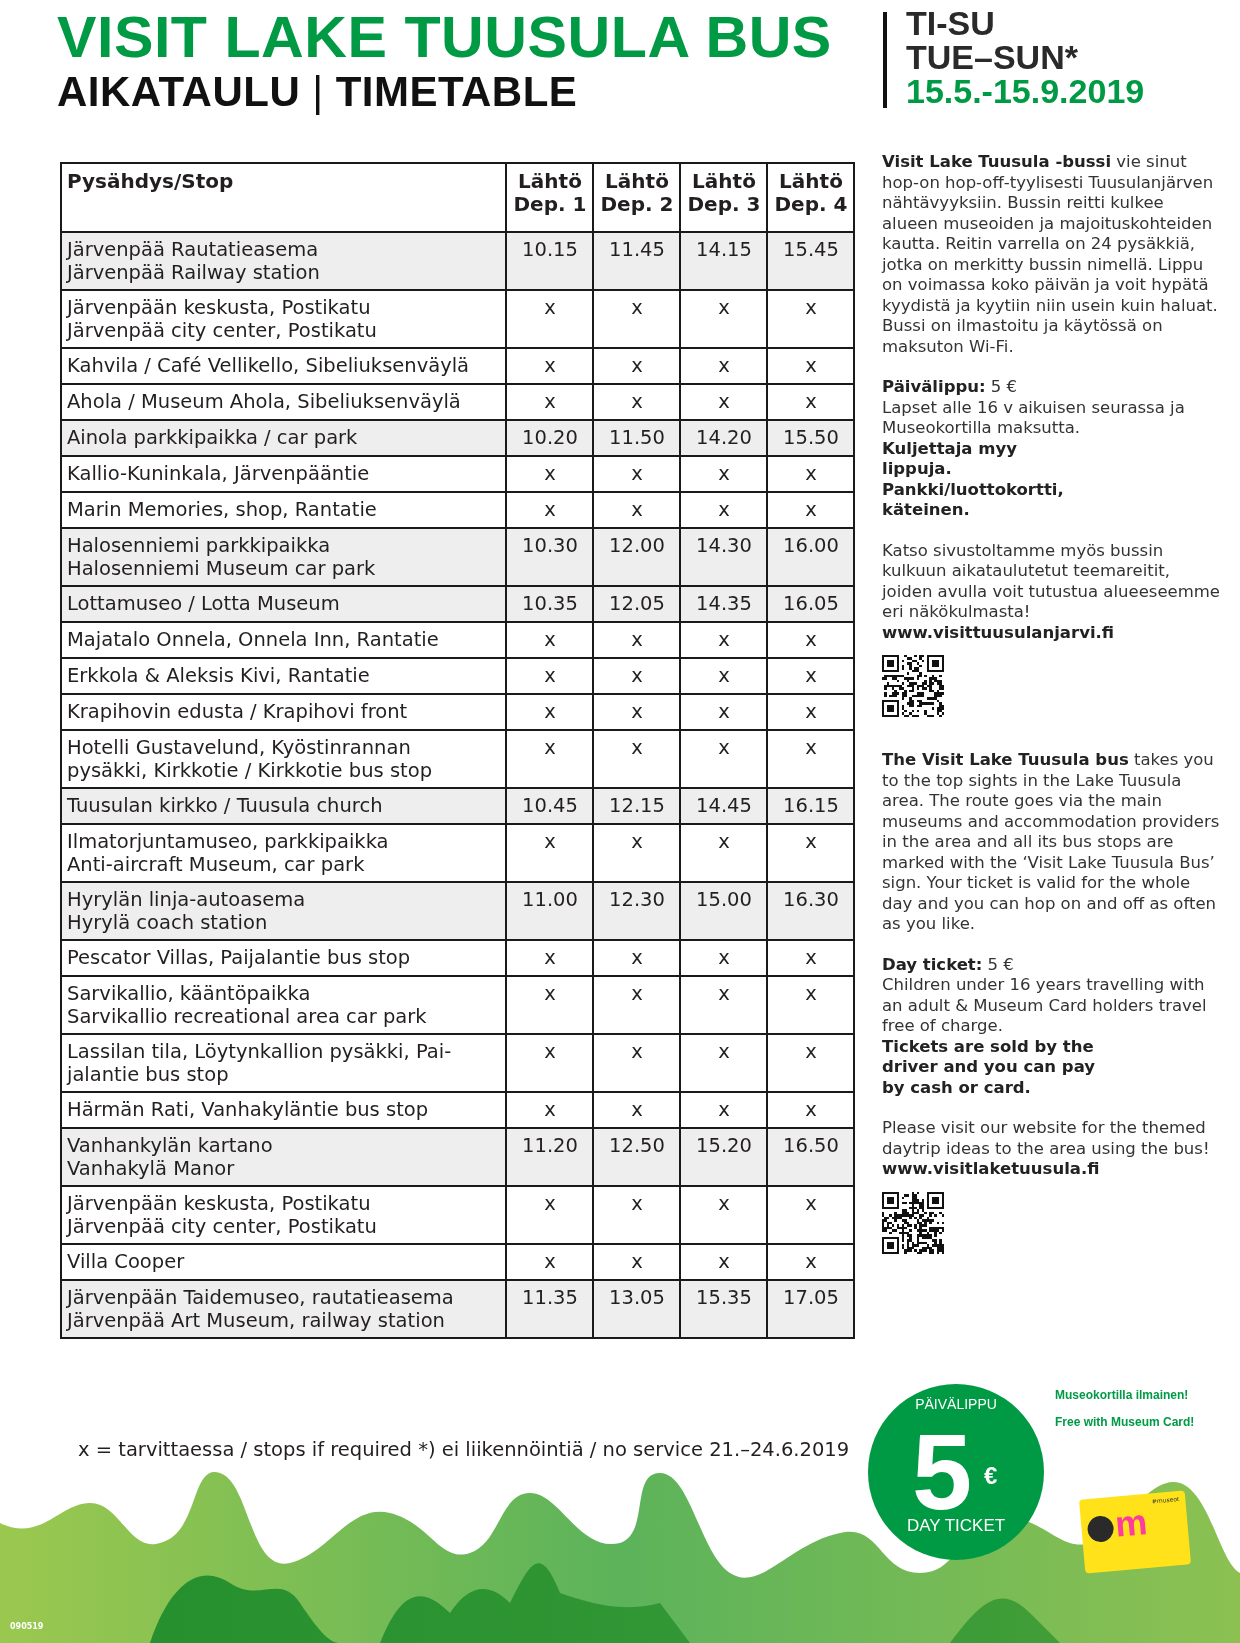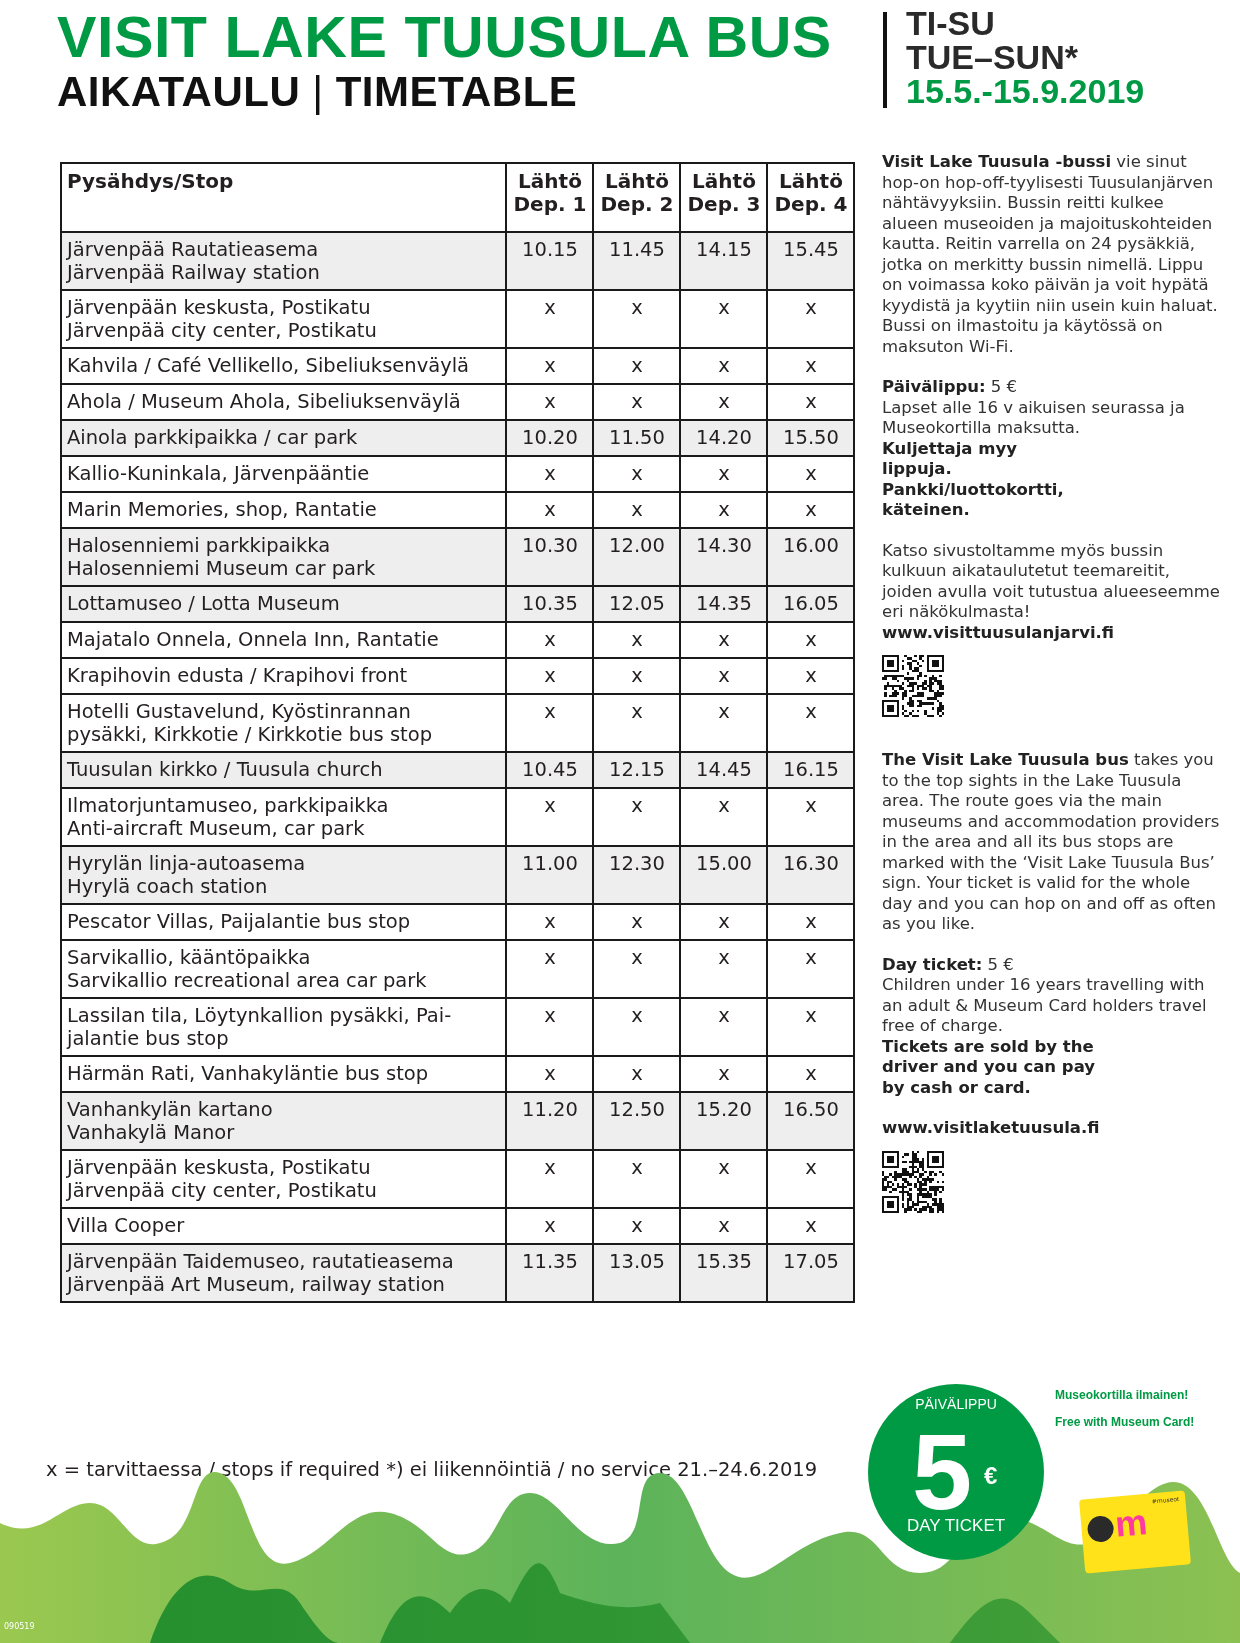--- a/index.html
+++ b/index.html
@@ -40,22 +40,22 @@
   }
   table.tt th { font-size: 20px; font-weight: 600; height: 56px; padding-top: 6px; }
   table.tt th.stopcol { text-align: left; }
   table.tt th.dep { text-align: center; width: 76px; }
   table.tt td.t { text-align: center; white-space: nowrap; }
   table.tt tr.timed td { background: #eeeeee; }
   table.tt tr.x2 td { height: 46px; margin-left: 40px; }
   table.tt tr.x1 td { height: 24px; }
 
   .footnote {
-    position: absolute; left: 46px; top: 1438px;
-    font-size: 19.5px; color: #231f20; white-space: nowrap; margin-top: 20px;
+    position: absolute; left: 78px; top: 1438px;
+    font-size: 19.5px; color: #231f20; white-space: nowrap;
   }
 
   .side {
     position: absolute; left: 882px; width: 340px;
     font-size: 16.5px; line-height: 20.5px; color: #333;
   }
   .side p { margin: 0; }
   .side b { color: #222; font-weight: bold; }
   .side .gap { height: 20px; }
   .qr { width: 62px; height: 62px; margin-top: 12px; }
@@ -77,21 +77,21 @@
   .free p { margin: 0 0 12px 0; }
   .card {
     position: absolute; left: 1082px; top: 1495px; width: 106px; height: 74px;
     background: #ffe21a; transform: rotate(-5deg); border-radius: 4px;
   }
   .card .dot { position: absolute; left: 6px; top: 18px; width: 26px; height: 26px; border-radius: 50%; background: #2a2a2a; }
   .card .m { position: absolute; left: 34px; top: 8px; font-family: "Liberation Sans", sans-serif; font-weight: 900; font-size: 36px; color: #ff3aa0; line-height: 40px; }
   .card .tag { position: absolute; right: 6px; top: 4px; font-size: 6px; color: #333; }
 
   .hills { position: absolute; left: 0; bottom: 0; width: 1240px; height: 180px; }
-  .code { position: absolute; left: 4px; top: 1622px; font-size: 8px; color: #fff; }
+  .code { position: absolute; left: 10px; top: 1622px; font-size: 8px; color: #fff; font-weight: bold; }
 </style>
 </head>
 <body>
 
 <div class="title">VISIT LAKE TUUSULA BUS</div>
 <div class="subtitle"><span>AIKATAULU</span><span class="sep">|</span><span>TIMETABLE</span></div>
 <div class="vrule"></div>
 <div class="days">
   <div>TI-SU</div>
   <div>TUE–SUN*</div>
@@ -167,20 +167,27 @@
       </tr>
       <tr class="timed x1">
         <td><span>Lottamuseo / Lotta Museum</span></td>
         <td class="t">10.35</td>
         <td class="t">12.05</td>
         <td class="t">14.35</td>
         <td class="t">16.05</td>
       </tr>
       <tr class="x1">
         <td><span>Majatalo Onnela, Onnela Inn, Rantatie</span></td>
+        <td class="t">x</td>
+        <td class="t">x</td>
+        <td class="t">x</td>
+        <td class="t">x</td>
+      </tr>
+      <tr class="x1">
+        <td><span>Erkkola &amp; Aleksis Kivi, Rantatie</span></td>
         <td class="t">x</td>
         <td class="t">x</td>
         <td class="t">x</td>
         <td class="t">x</td>
       </tr>
       <tr class="x1">
         <td><span>Krapihovin edusta / Krapihovi front</span></td>
         <td class="t">x</td>
         <td class="t">x</td>
         <td class="t">x</td>
@@ -483,20 +490,21 @@
     </svg>
 </div>
 
 <div class="side" style="top:750px;">
   <p><b>The Visit Lake Tuusula bus</b><span> takes you to the top sights in the Lake Tuusula area. The route goes via the main museums and accommodation providers in the area and all its bus stops are marked with the ‘Visit Lake Tuusula Bus’ sign. Your ticket is valid for the whole day and you can hop on and off as often as you like.</span></p>
   <div class="gap"></div>
   <p><b>Day ticket:</b><span> 5 €</span></p>
   <p>Children under 16 years travelling with an adult &amp; Museum Card holders travel free of charge.</p>
   <p style="width:215px;"><b>Tickets are sold by the driver and you can pay by cash or card.</b></p>
   <div class="gap"></div>
+  <p>Please visit our website for the themed daytrip ideas to the area using the bus!</p>
   <p><b>www.visitlaketuusula.fi</b></p>
   <svg class="qr" viewBox="0 0 25 25" shape-rendering="crispEdges">
       <g fill="#111" class="qrg">
         <rect x="12" y="0" width="1" height="1"></rect>
         <rect x="14" y="0" width="1" height="1"></rect>
         <rect x="9" y="1" width="1" height="1"></rect>
         <rect x="10" y="1" width="1" height="1"></rect>
         <rect x="12" y="1" width="1" height="1"></rect>
         <rect x="13" y="1" width="1" height="1"></rect>
         <rect x="8" y="2" width="1" height="1"></rect>

